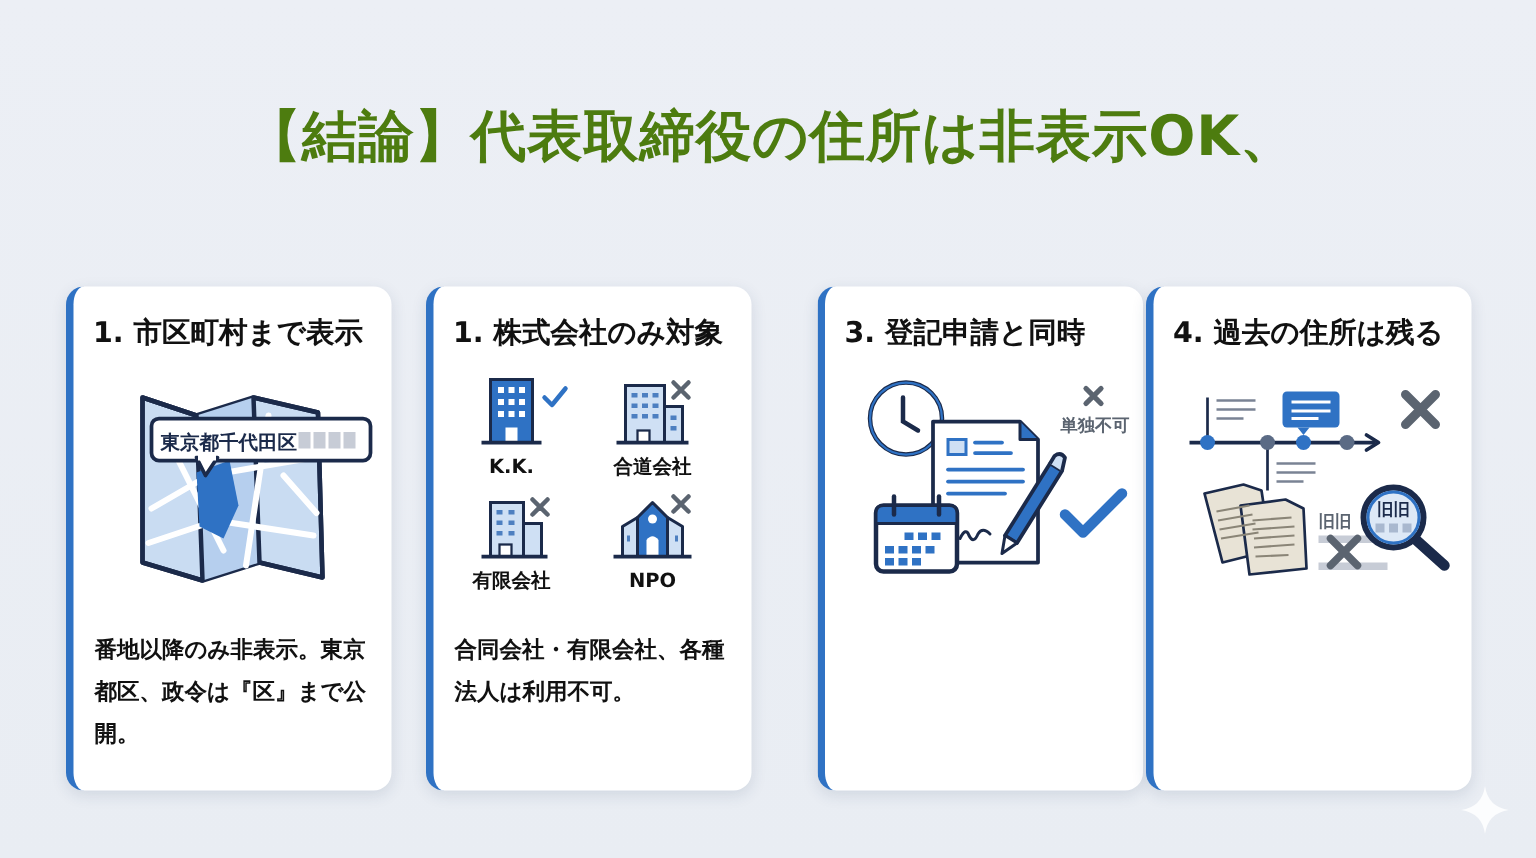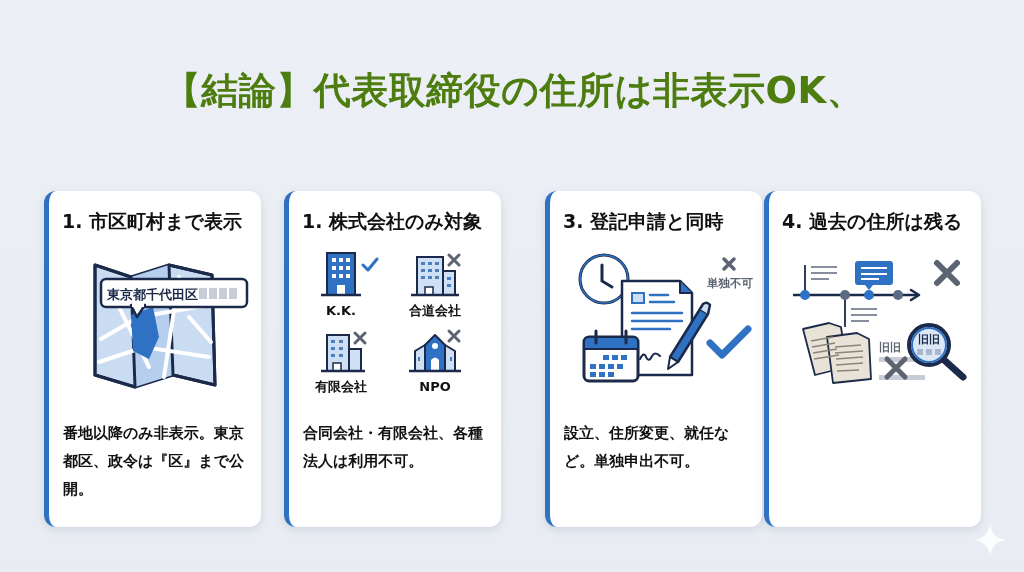--- a/index.html
+++ b/index.html
@@ -205,21 +205,20 @@
               <rect x="58" y="125" width="6" height="5"></rect>
           </g>
         </g>
 
         <path d="M174,12 L184,22 M184,12 L174,22" stroke="#5b6470" stroke-width="3.5" stroke-linecap="round"></path>
         <text x="180" y="40" font-size="11.5" font-weight="bold" fill="#5b6470" text-anchor="middle" font-family="DejaVu Sans, sans-serif">単独不可</text>
 
         <path d="M160,96 L172,108 L198,82" stroke="#2f72c4" stroke-width="7" fill="none" stroke-linecap="round" stroke-linejoin="round"></path>
       </svg>
     </div>
-    <div class="card-text">設立、住所変更、就任など。単独申出不可。</div>
   </div>
 
   <div class="card" style="left:720px;padding-left:28px;">
     <div class="card-title">4. 過去の住所は残る</div>
     <div class="illus">
       <svg viewBox="0 0 212 160">
 
         <g>
           <line x1="24" y1="48" x2="148" y2="48" stroke="#1b2a4a" stroke-width="2.5"></line>
           <path d="M142,43 L150,48 L142,53" stroke="#1b2a4a" stroke-width="2.5" fill="none" stroke-linecap="round" stroke-linejoin="round"></path>

